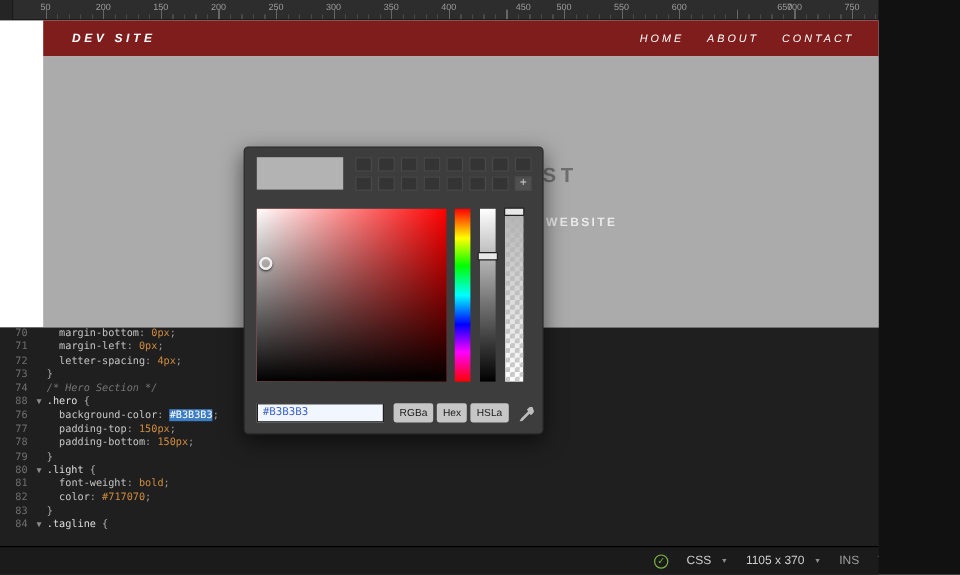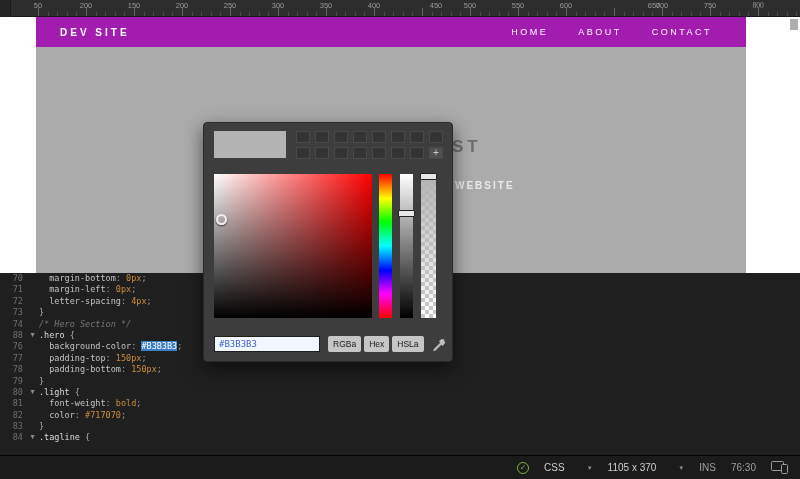--- a/index.html
+++ b/index.html
@@ -1,36 +1,36 @@
 <!DOCTYPE html>
 <html><head>
 <meta charset="utf-8">
 <style>
   * { margin:0; padding:0; box-sizing:border-box; }
   body { background:#111; font-family:"Liberation Sans", sans-serif; }
-  .app { position:relative; width:800px; height:479px; background:#1e1e1e; overflow:hidden; }
+  .app { position:relative; width:732px; height:479px; background:#1e1e1e; overflow:hidden; }
 
   
   .ruler { position:absolute; left:0; top:0; width:800px; height:17px; background:#2d2d2d;
     border-bottom:1px solid #1a1a1a;
     background-image:
       repeating-linear-gradient(to right, #666 0, #666 1px, transparent 1px, transparent 48px),
       repeating-linear-gradient(to right, #4a4a4a 0, #4a4a4a 1px, transparent 1px, transparent 9.6px);
     background-size:100% 8px, 100% 4px;
     background-position:left 38px bottom 0, left 38px bottom 0;
     background-repeat:no-repeat; }
   .ruler-corner { position:absolute; left:0; top:0; width:11px; height:17px; background:#252525; border-right:1px solid #1a1a1a; }
   .ruler-num { position:absolute; top:1px; transform:translateX(-50%); font-size:7.5px; color:#9a9a9a; }
 
   
   .preview { position:absolute; left:0; top:17px; width:800px; height:256px; background:#ffffff; }
   .site-header { position:absolute; left:36px; top:0; width:710px; height:30px; background:#4dadcd;
     display:flex; align-items:center; justify-content:space-between; padding:0 34px 0 24px; }
   .brand { color:#fff; font-size:10px; font-weight:700; letter-spacing:3px; }
-  .site-nav { display:flex; gap:30px;align-items:center; }
+  .site-nav { display:flex; gap:19px;align-items:center; }
   .nav-item { color:#fff; font-size:9px; letter-spacing:2.5px; cursor:pointer; }
   .hero { position:absolute; left:36px; top:30px; width:710px; height:226px; background:#ababab; }
   .hero-heading { position:absolute; left:416px; top:90px; font-size:17px; font-weight:700; letter-spacing:4px; color:#6e6e6e; }
   .hero-tagline { position:absolute; left:419px; top:133px; font-size:10px; font-weight:700; letter-spacing:2px; color:#e9e9e9; }
   .pv-thumb { position:absolute; right:2px; top:2px; width:8px; height:11px; background:#aeaeae; }
 
   
   .editor { position:absolute; left:0; top:273px; width:800px; height:182px; background:#1f1f1f;
     font-family:"DejaVu Sans Mono", monospace; font-size:8.5px; overflow:hidden; }
   .eline { display:flex; height:11.4px; line-height:11.4px; }
@@ -41,21 +41,21 @@
   .tok-punc { color:#9b9b9b; }
   .tok-val  { color:#cf8b3e; }
   .tok-sel  { color:#dcdcdc; }
   .tok-brace{ color:#b0b0b0; }
   .tok-comment { color:#757575; font-style:italic; }
   .tok-hl { background:#3d7dc4; color:#ffffff; }
 
   
   .statusbar { position:absolute; left:0; top:455px; width:800px; height:24px; background:#1b1b1b;
     border-top:1px solid #000; display:flex; align-items:center; justify-content:flex-end; gap:15px; padding-right:12px; }
-  .status-item { color:#cfcfcf; font-size:10px; display:flex; align-items:center; gap:22px; cursor:pointer; }
+  .status-item { color:#cfcfcf; font-size:10px; display:flex; align-items:center; gap:8px; cursor:pointer; }
   .status-dim { color:#9f9f9f; }
   .chev { font-size:6px; color:#8f8f8f; }
   .lintok { width:12px; height:12px; border:1px solid #7cb342; border-radius:50%; color:#7cb342;
     font-size:8px; line-height:10px; text-align:center; cursor:pointer; }
   .devices { display:flex; align-items:center; cursor:pointer; }
 
   
   .picker { position:absolute; left:203px; top:122px; width:250px; height:240px; background:#3d3d3d;
     border:1px solid #2a2a2a; border-radius:4px; box-shadow:0 6px 18px rgba(0,0,0,.55); z-index:50; }
   .cur-swatch { position:absolute; left:10px; top:8px; width:72px; height:27px; background:#b3b3b3; }
@@ -112,21 +112,21 @@
         <span class="ruler-num" style="left: 518px;">550</span>
         <span class="ruler-num" style="left: 566px;">600</span>
         <span class="ruler-num" style="left: 614px; margin-left: 40px;">650</span>
         <span class="ruler-num" style="left: 662px;">700</span>
         <span class="ruler-num" style="left: 710px;">750</span>
         <span class="ruler-num" style="left: 758px; font-family: Liberation Serif, serif;">800</span>
       </div>
   </div>
 
   <div class="preview">
-    <div class="site-header" style="background: #a21caf;">
+    <div class="site-header" style="background: #7f1d1d; font-style: italic;">
       <span class="brand">DEV SITE</span>
       <nav class="site-nav">
           <span class="nav-item">HOME</span>
           <span class="nav-item">ABOUT</span>
           <span class="nav-item">CONTACT</span>
         </nav>
     </div>
     <div class="hero" style="background: rgb(171, 171, 171);">
       <span class="hero-heading">ST</span>
       <span class="hero-tagline">WEBSITE</span>

